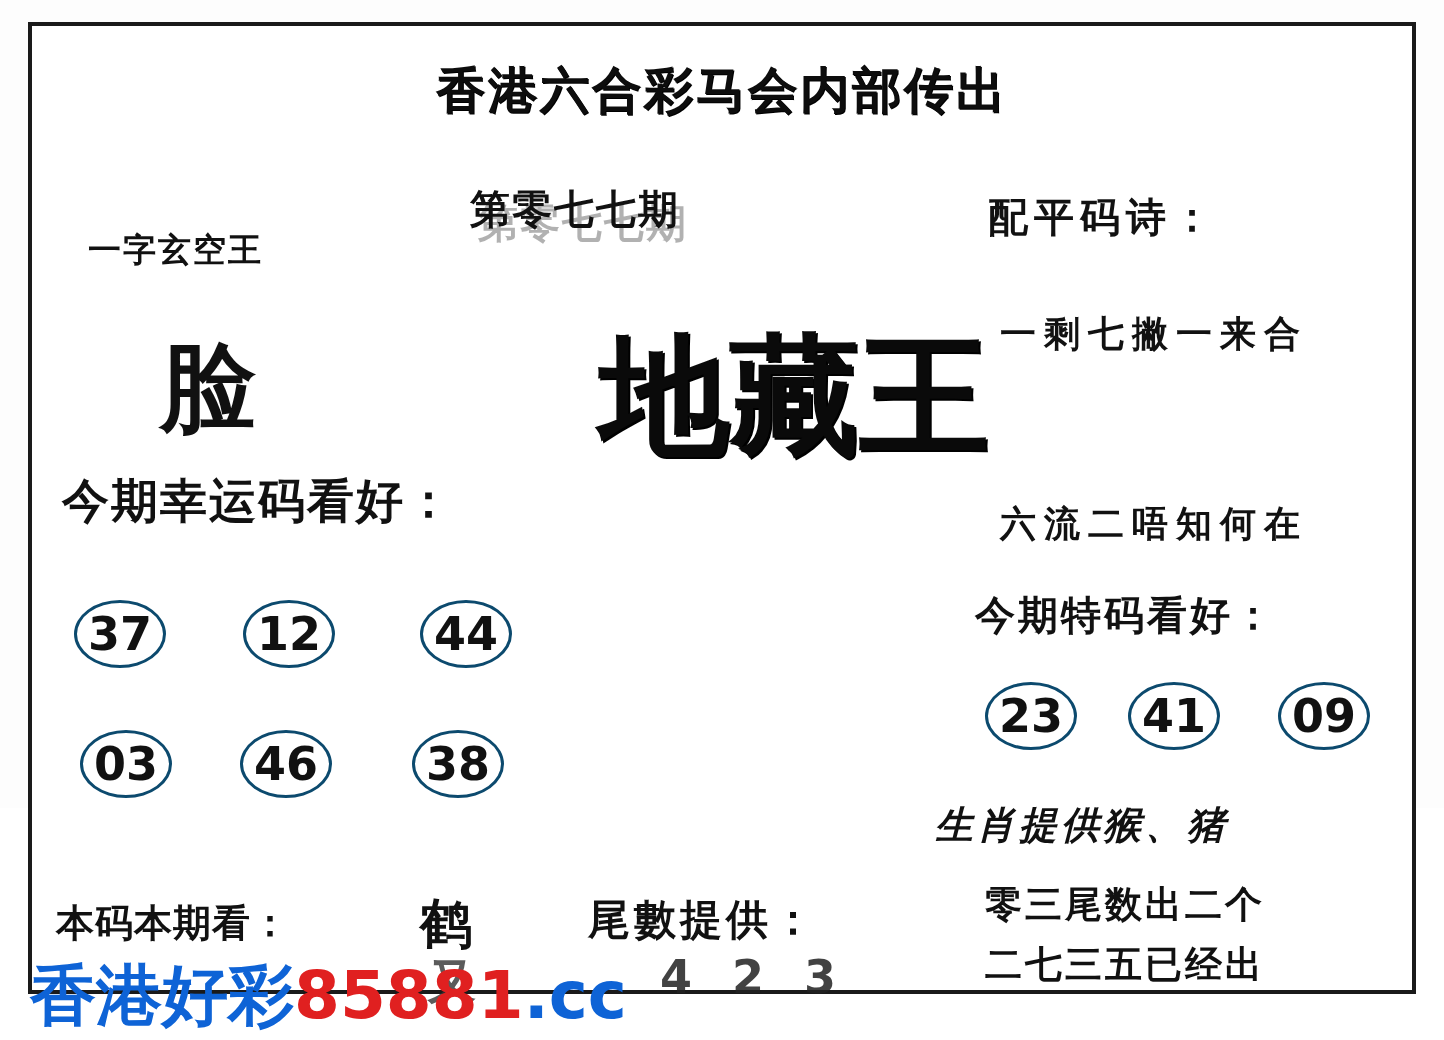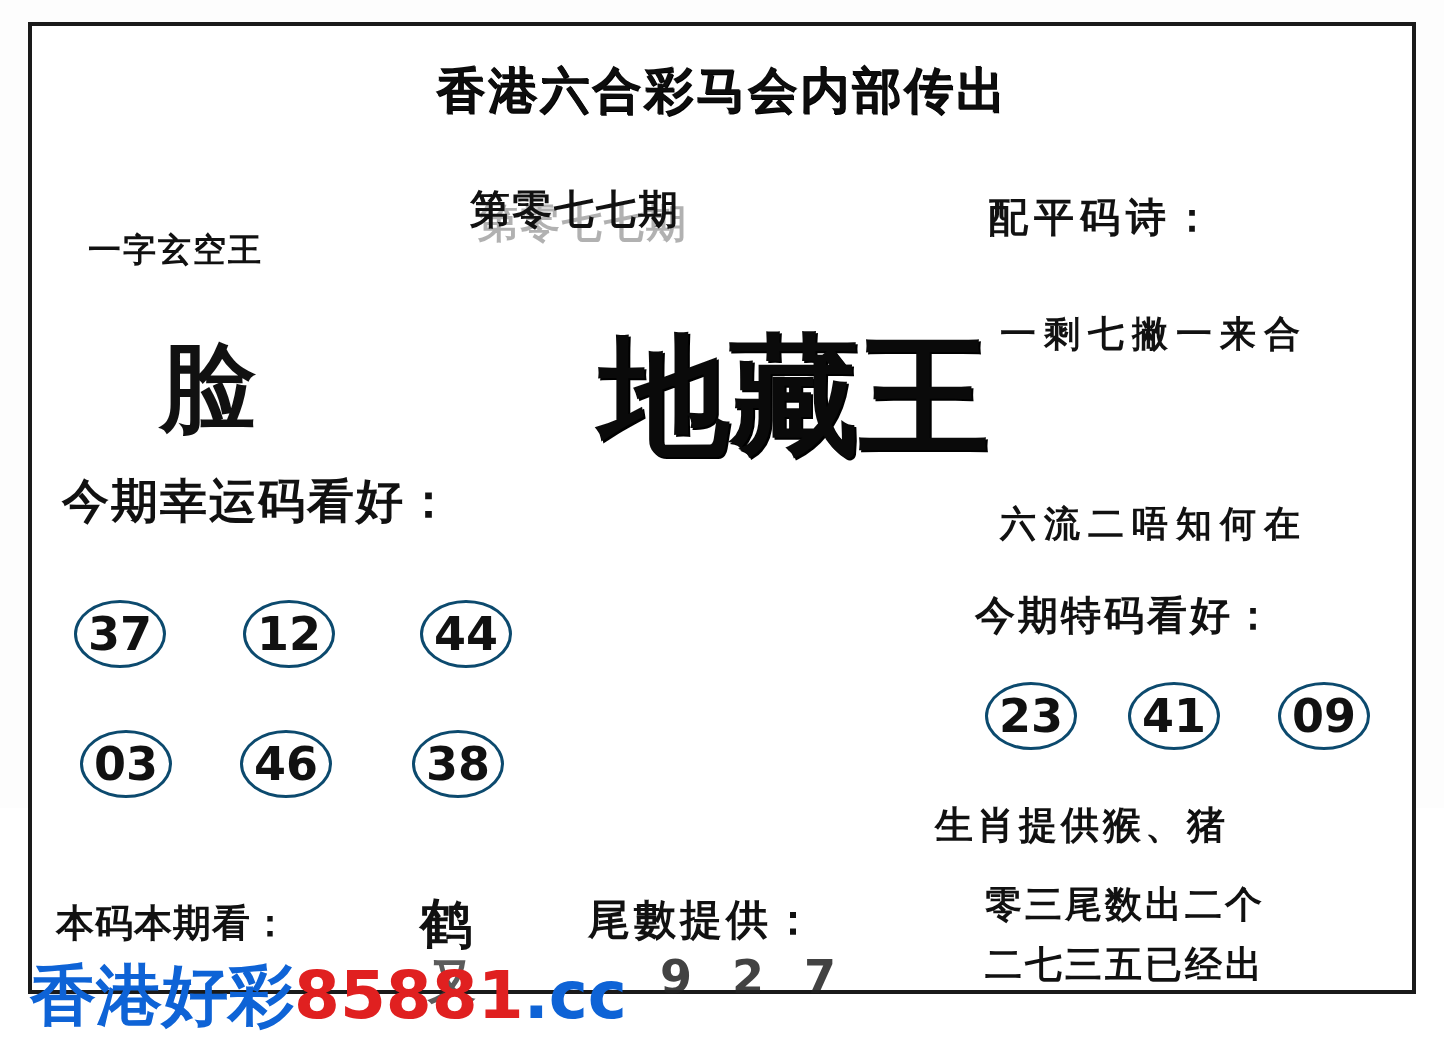--- a/index.html
+++ b/index.html
@@ -171,20 +171,21 @@
   #ball-23 { left: 985px;  top: 682px; }
   #ball-41 { left: 1128px; top: 682px; }
   #ball-09 { left: 1278px; top: 682px; }
 
   #zodiac-line {
     position: absolute;
     left: 935px;
     top: 800px;
     font-size: 38px;
     letter-spacing: 4px;
+    font-style: italic;
   }
   #tail-line-1 {
     position: absolute;
     left: 985px;
     top: 880px;
     font-size: 37px;
     letter-spacing: 3px;
   }
   #tail-line-2 {
     position: absolute;
@@ -285,18 +286,18 @@
   <div class="ball" id="ball-09">09</div>
 
   <div id="zodiac-line" class="cn">生肖提供猴、猪</div>
   <div id="tail-line-1" class="cn">零三尾数出二个</div>
   <div id="tail-line-2" class="cn">二七三五已经出</div>
 
   <div id="bottom-left" class="cn">本码本期看：</div>
   <div id="bottom-left-val" class="cn">鹤</div>
   <div id="bottom-left-val2" class="cn">又</div>
   <div id="bottom-mid" class="cn">尾數提供：</div>
-  <div id="bottom-mid-val" class="cn">9 2 7</div>
+  <div id="bottom-mid-val" class="cn">4 2 3</div>
 
   <div id="watermark">
     <span id="wm-a" class="cn">香港好彩</span><span id="wm-b">85881</span><span id="wm-c">.cc</span>
   </div>
 </div>
 
 </body></html>

